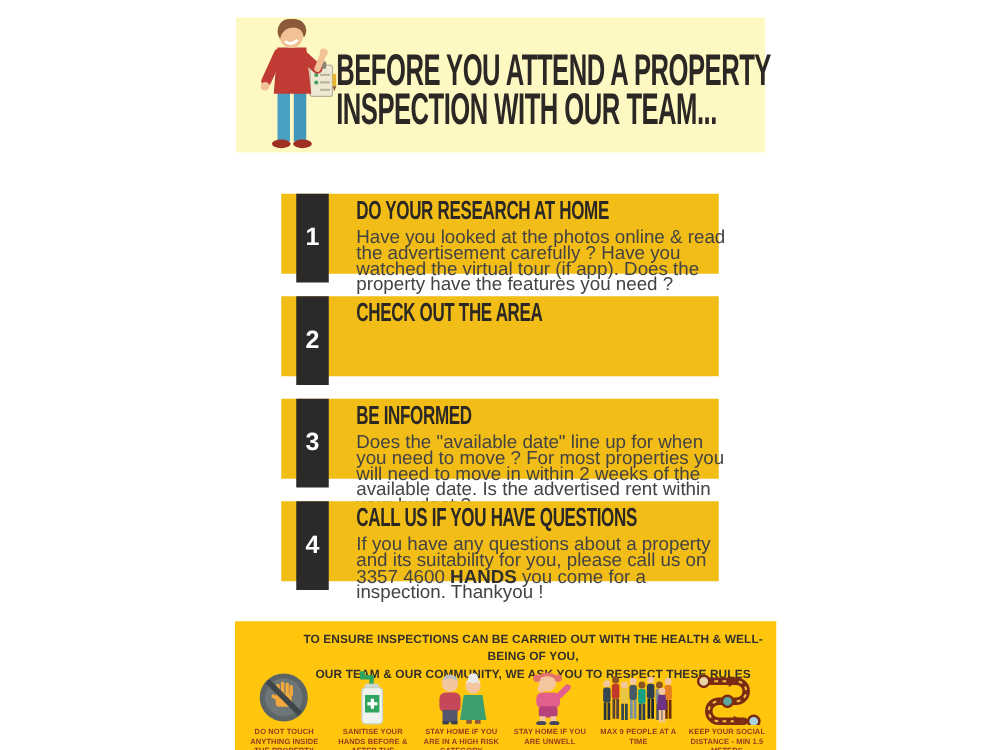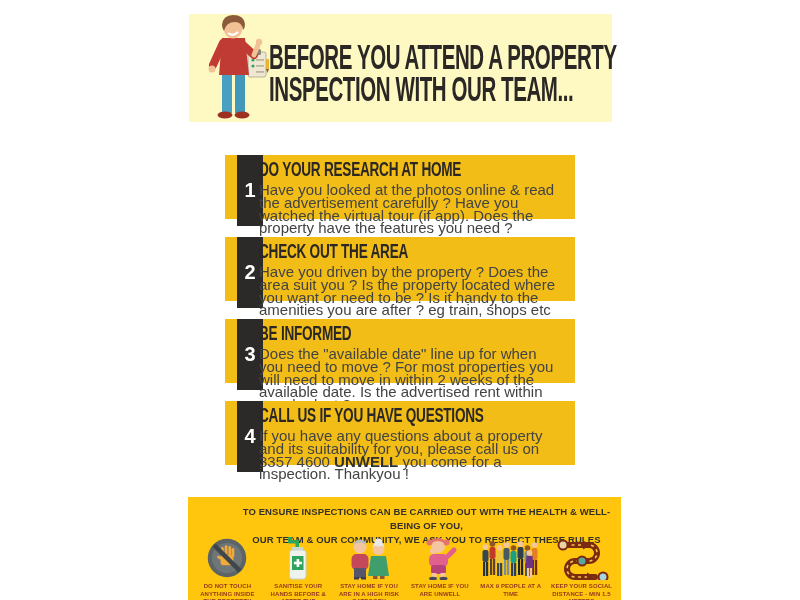--- a/index.html
+++ b/index.html
@@ -25,21 +25,21 @@
   .steps { position: absolute; left: 225px; top: 155px; width: 350px; }
   .step {
     position: relative; height: 64px; margin-bottom: 18px; background: #F2BD17;
   }
   .step-tab {
     position: absolute; left: 12px; top: 0; width: 26px; height: 71px;
     background: #2B2A28; color: #ffffff; display: flex;
     align-items: center; justify-content: center;
     font-size: 20px; font-weight: 700;
   }
-  .step-content { position: absolute; left: 34px; top: 3px; width: 302px; }
+  .step-content { position: absolute; left: 60px; top: 3px; width: 302px; }
   .step-title { height: 20px; overflow: visible; }
   .step-title-inner {
     font-weight: 700; color: #2A2724; font-size: 16px; white-space: nowrap;
     letter-spacing: -0.3px;
     transform: scale(0.85, 1.3); transform-origin: 0 0; display: inline-block;
   }
   .step-body {
     margin-top: 6px; font-size: 15px; line-height: 12.8px; color: #434343;
   }
   .step-body b { color: #2f2f2f; }
@@ -120,21 +120,20 @@
     </div>
 
     <div class="step">
       <div class="step-tab">
         <span>2</span>
       </div>
       <div class="step-content">
         <div class="step-title">
           <span class="step-title-inner">CHECK OUT THE AREA</span>
         </div>
-        <div class="step-body"><span>Have you driven by the property ? Does the area suit you ? Is the property located where you want or need to be ? Is it handy to the amenities you are after ? eg train, shops etc</span><b></b><span></span></div>
       </div>
     </div>
 
     <div class="step">
       <div class="step-tab">
         <span>3</span>
       </div>
       <div class="step-content">
         <div class="step-title">
           <span class="step-title-inner">BE INFORMED</span>
@@ -144,21 +143,21 @@
     </div>
 
     <div class="step">
       <div class="step-tab">
         <span>4</span>
       </div>
       <div class="step-content">
         <div class="step-title">
           <span class="step-title-inner">CALL US IF YOU HAVE QUESTIONS</span>
         </div>
-        <div class="step-body"><span>If you have any questions about a property and its suitability for you, please call us on 3357 4600 </span><b>UNWELL</b><span> you come for a inspection. Thankyou !</span></div>
+        <div class="step-body"><span>If you have any questions about a property and its suitability for you, please call us on 3357 4600 </span><b>HANDS</b><span> you come for a inspection. Thankyou !</span></div>
       </div>
     </div>
 
   </div>
 
   <div class="footer">
     <div class="banner"><span>TO ENSURE INSPECTIONS CAN BE CARRIED OUT WITH THE HEALTH &amp; WELL-BEING OF YOU,</span><br><span>OUR TEAM &amp; OUR COMMUNITY, WE ASK YOU TO RESPECT THESE RULES</span></div>
 
     <div class="rules-row">
 

